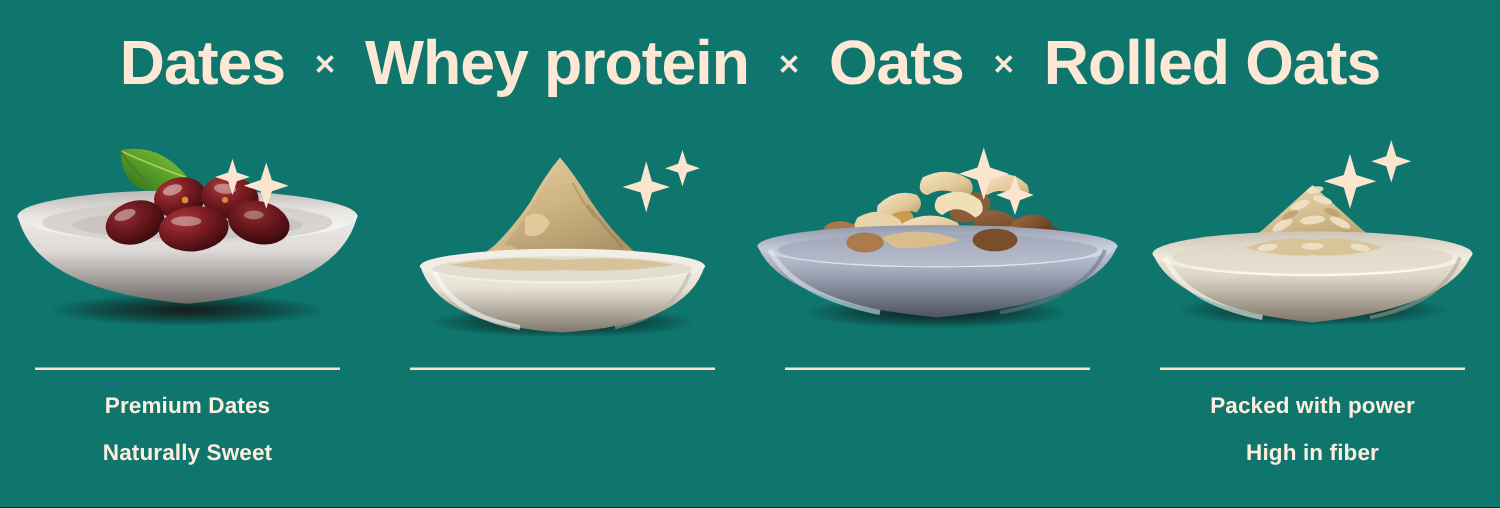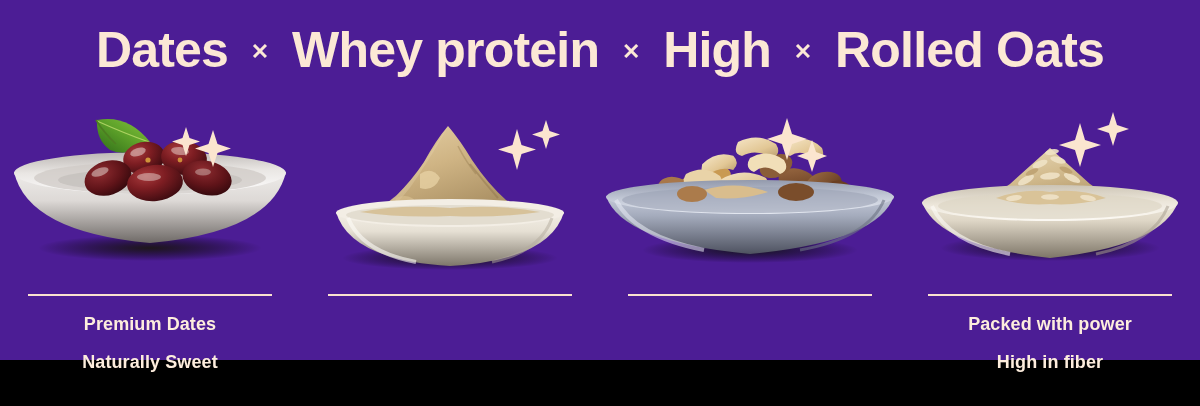--- a/index.html
+++ b/index.html
@@ -12,22 +12,22 @@
     height: 406px;
     overflow: hidden;
     font-family: "Liberation Sans", sans-serif;
     color: #fce8d5;
     -webkit-font-smoothing: antialiased;
   }
 
   .stage {
     position: relative;
     width: 1200px;
-    height: 360px;
-    background: #4c1d95;
+    height: 406px;
+    background: #0f766e;
   }
 
   
   .headline {
     position: absolute;
     top: 0;
     left: 0;
     width: 1200px;
     height: 100px;
     display: flex;
@@ -110,21 +110,21 @@
 </head>
 <body>
 
 <div class="stage">
 
   <div class="headline">
     <span class="headline-word">Dates</span>
     <span class="headline-sep">✕</span>
     <span class="headline-word">Whey protein</span>
     <span class="headline-sep">✕</span>
-    <span class="headline-word">High</span>
+    <span class="headline-word">Oats</span>
     <span class="headline-sep">✕</span>
     <span class="headline-word">Rolled Oats</span>
   </div>
 
   <div class="columns">
 
     <div class="col">
       <div class="art">
         <svg width="300" height="178" viewBox="0 0 300 178">
           <defs>

